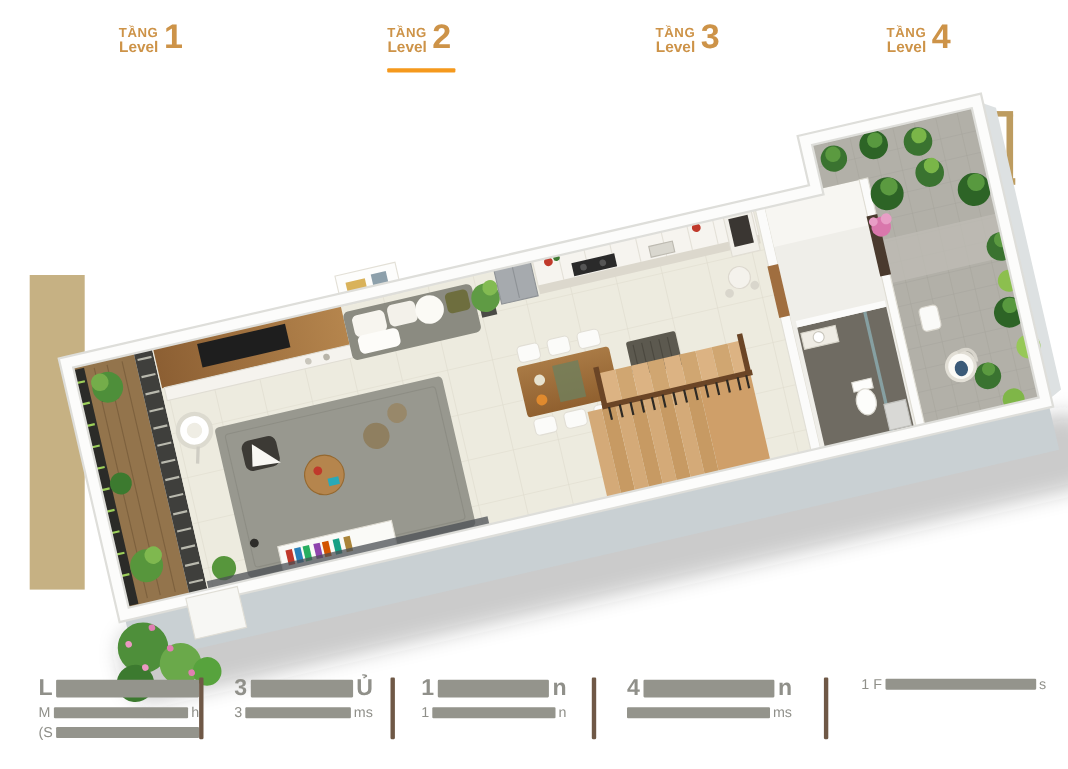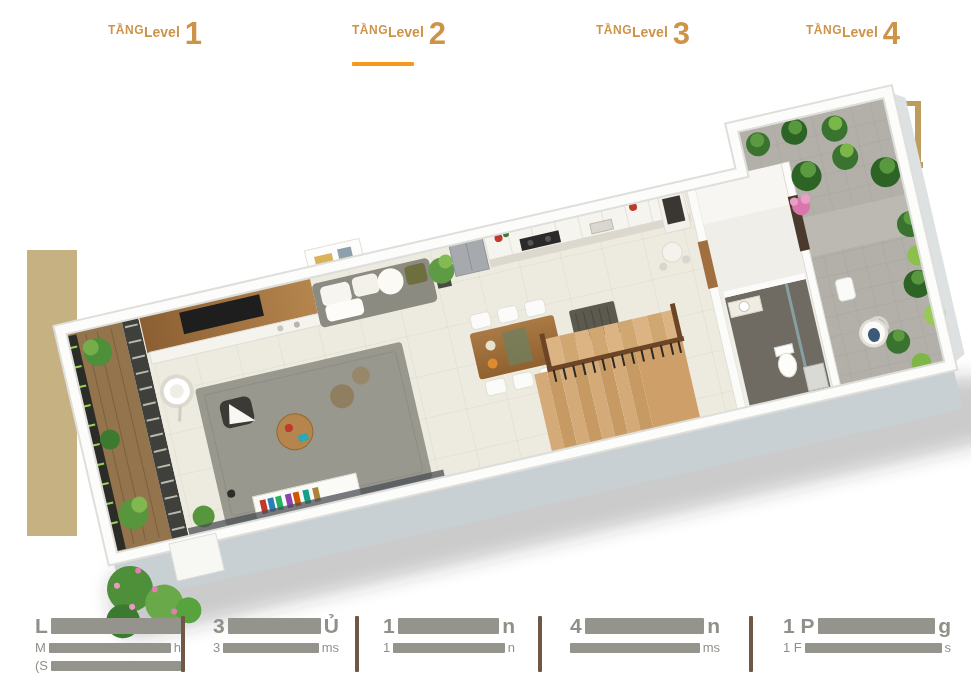--- a/index.html
+++ b/index.html
@@ -2,21 +2,21 @@
 <html><head>
 <meta charset="utf-8">
 <style>
   html,body{margin:0;padding:0;background:#fff;}
   #stage{position:relative;width:971px;height:699px;background:#fff;overflow:hidden;
          font-family:"Liberation Sans", sans-serif;}
   
   #tab-bar{position:absolute;top:18px;left:0;width:100%;height:60px;z-index:5;}
   .tab{position:absolute;top:0;display:flex;align-items:flex-start;gap:5px;cursor:pointer;}
   .tab-0{left:108px;} .tab-1{left:352px;} .tab-2{left:596px;} .tab-3{left:806px;}
-  .tab .txtcol{display:flex;flex-direction:row;align-items:flex-end;padding-top:6px;}
+  .tab .txtcol{display:flex;flex-direction:column;align-items:flex-end;padding-top:6px;}
   .tab .tang{font-size:12px;font-weight:700;letter-spacing:.5px;color:#cd9348;line-height:13px;}
   .tab .lvl{font-size:14px;font-weight:700;color:#cd9348;line-height:10px;}
   .tab .num{font-size:31px;font-weight:600;color:#cd9348;line-height:31px;}
   .tab .underline{position:absolute;left:0;top:44px;width:62px;height:4px;background:#f5991d;border-radius:1px;}
   
   #footer-bar{position:absolute;top:610px;left:0;width:100%;height:85px;z-index:5;}
   .fsec{position:absolute;top:4px;display:flex;flex-direction:column;gap:3px;}
   .sec-0{left:35px;width:146px;}
   .sec-1{left:213px;width:126px;}
   .sec-2{left:383px;width:132px;}
@@ -418,25 +418,20 @@
           <div class="bar" style="background: rgb(148, 148, 140);"></div>
           <span>n</span>
         </div>
         <div class="frag-row sm">
           <div class="bar" style="background: rgb(148, 148, 140);"></div>
           <span>ms</span>
         </div>
       </div>
       <div class="fdivider div-3" style="background: rgb(111, 88, 70);"></div>
       <div class="fsec sec-4">
-        <div class="frag-row lg">
-          <span>1 P</span>
-          <div class="bar" style="background: rgb(148, 148, 140);"></div>
-          <span>g</span>
-        </div>
         <div class="frag-row sm">
           <span>1 F</span>
           <div class="bar" style="background: rgb(148, 148, 140);"></div>
           <span>s</span>
         </div>
       </div>
     </div>
 </div>
 
 </body></html>

